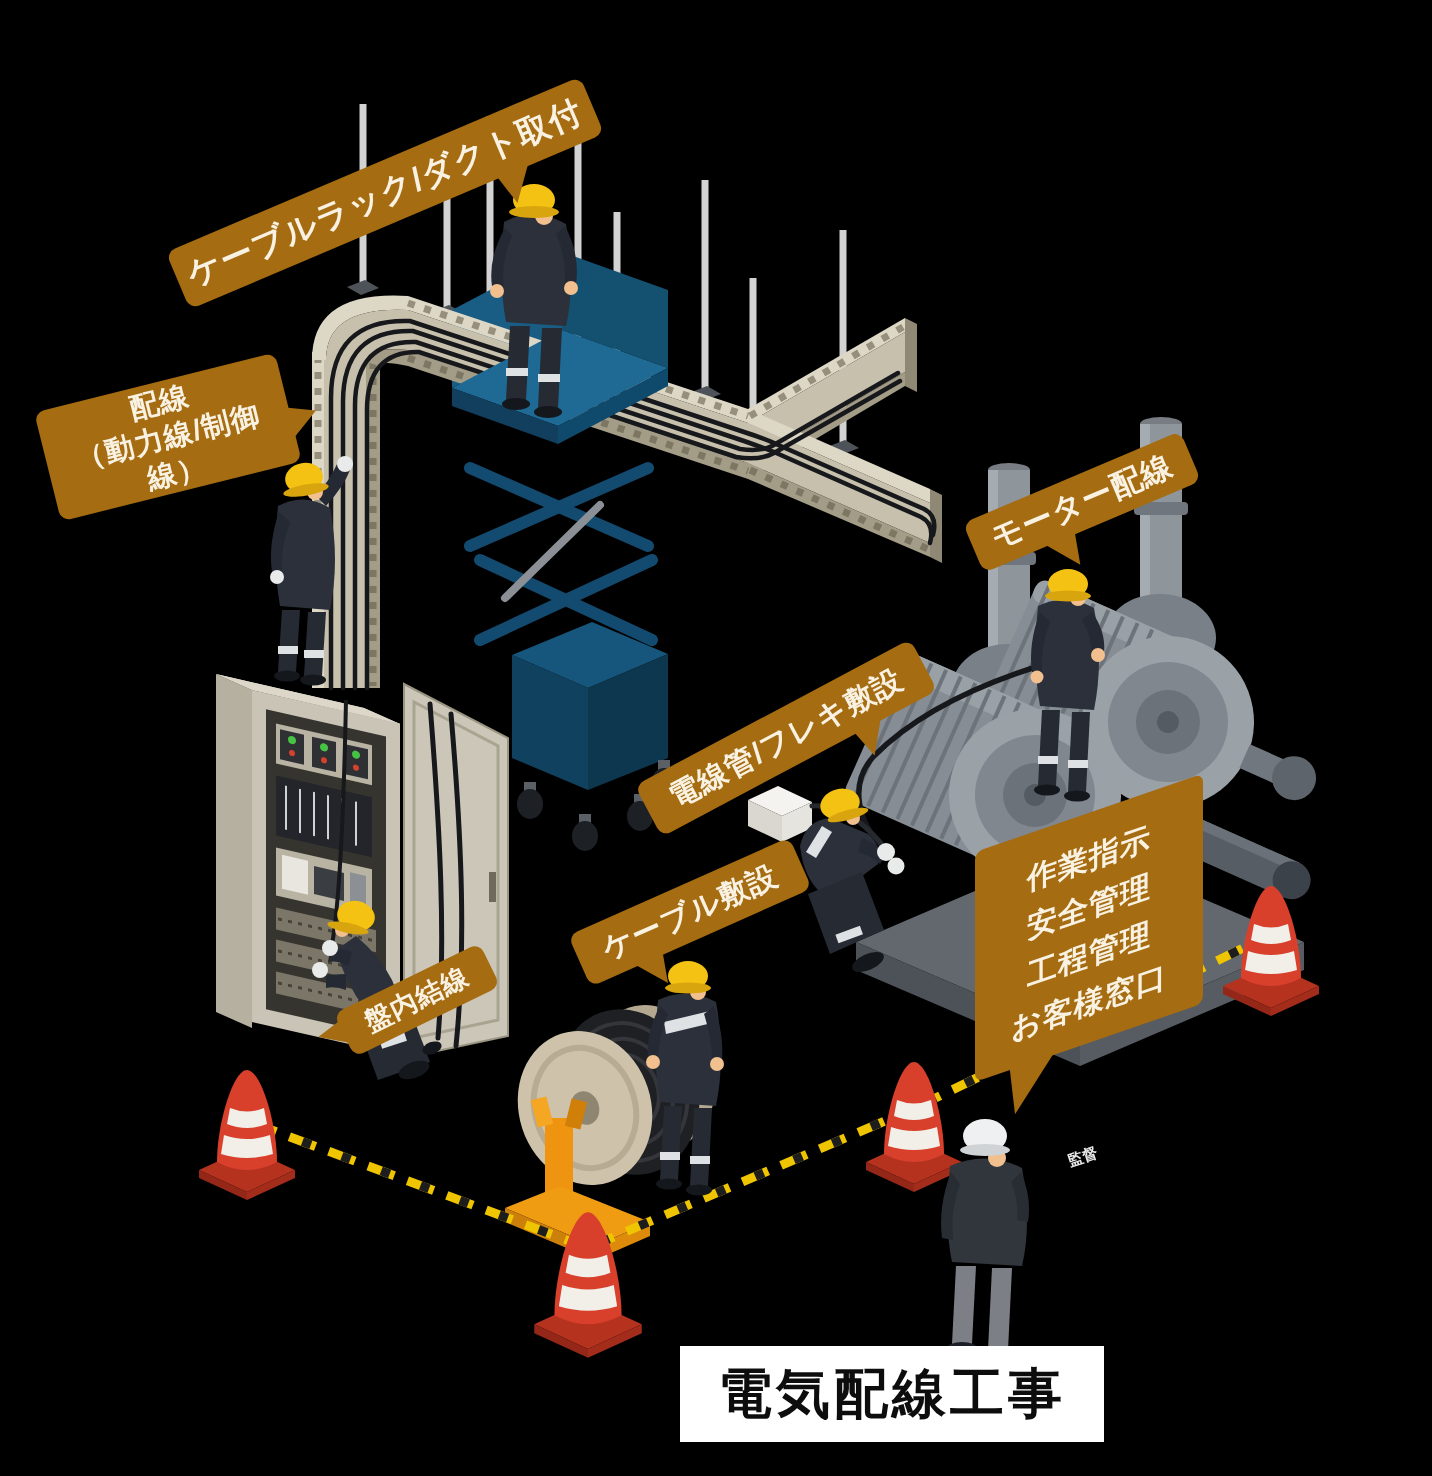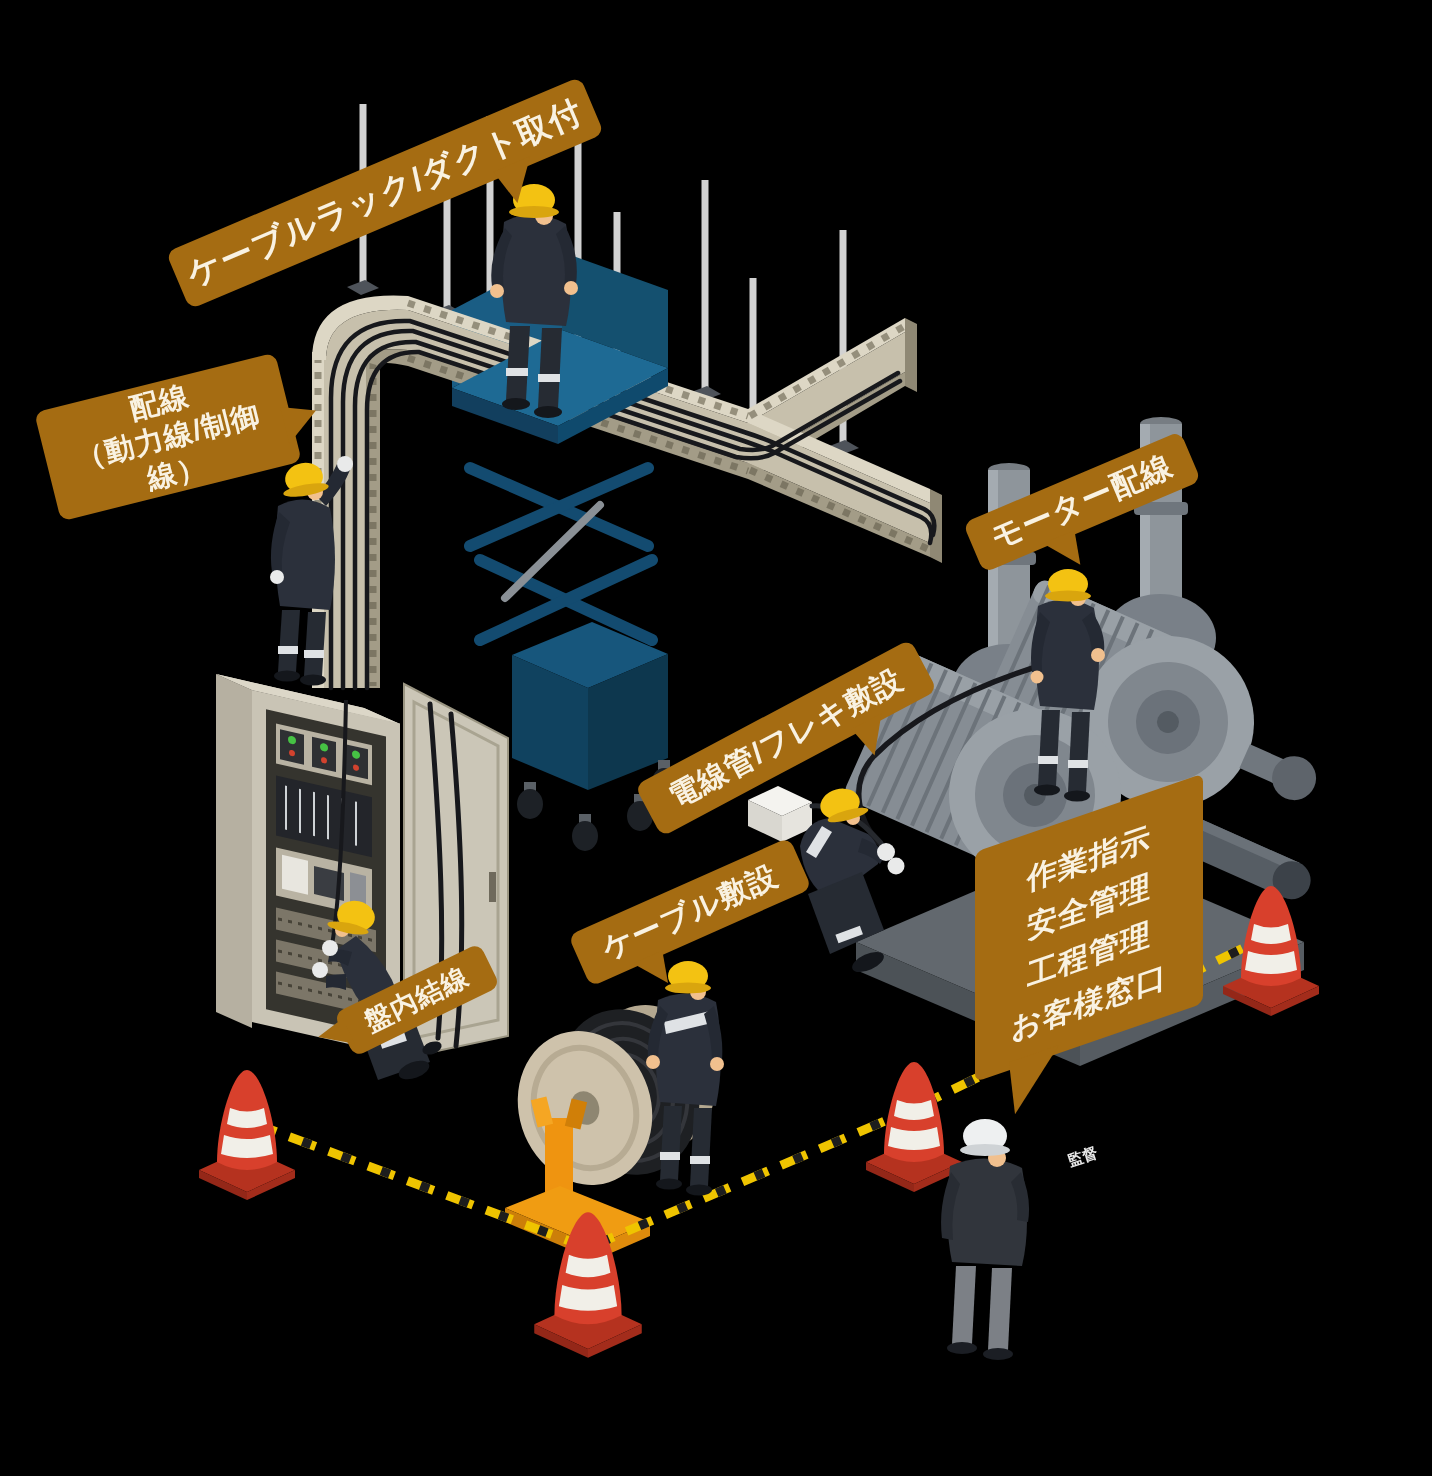--- a/index.html
+++ b/index.html
@@ -411,14 +411,17 @@
 </div>
 
 <div class="callout c-mgmt">
   <span>作業指示</span>
   <span>安全管理</span>
   <span>工程管理</span>
   <span>お客様窓口</span>
   <span class="tail" style="left:34px;bottom:-46px;border-left:6px solid transparent;border-right:44px solid transparent;border-top:54px solid #a56c12;"></span>
 </div>
 
+<div id="title-box">
+  <span>電気配線工事</span>
+</div>
 
 </div>
 
 </body></html>

